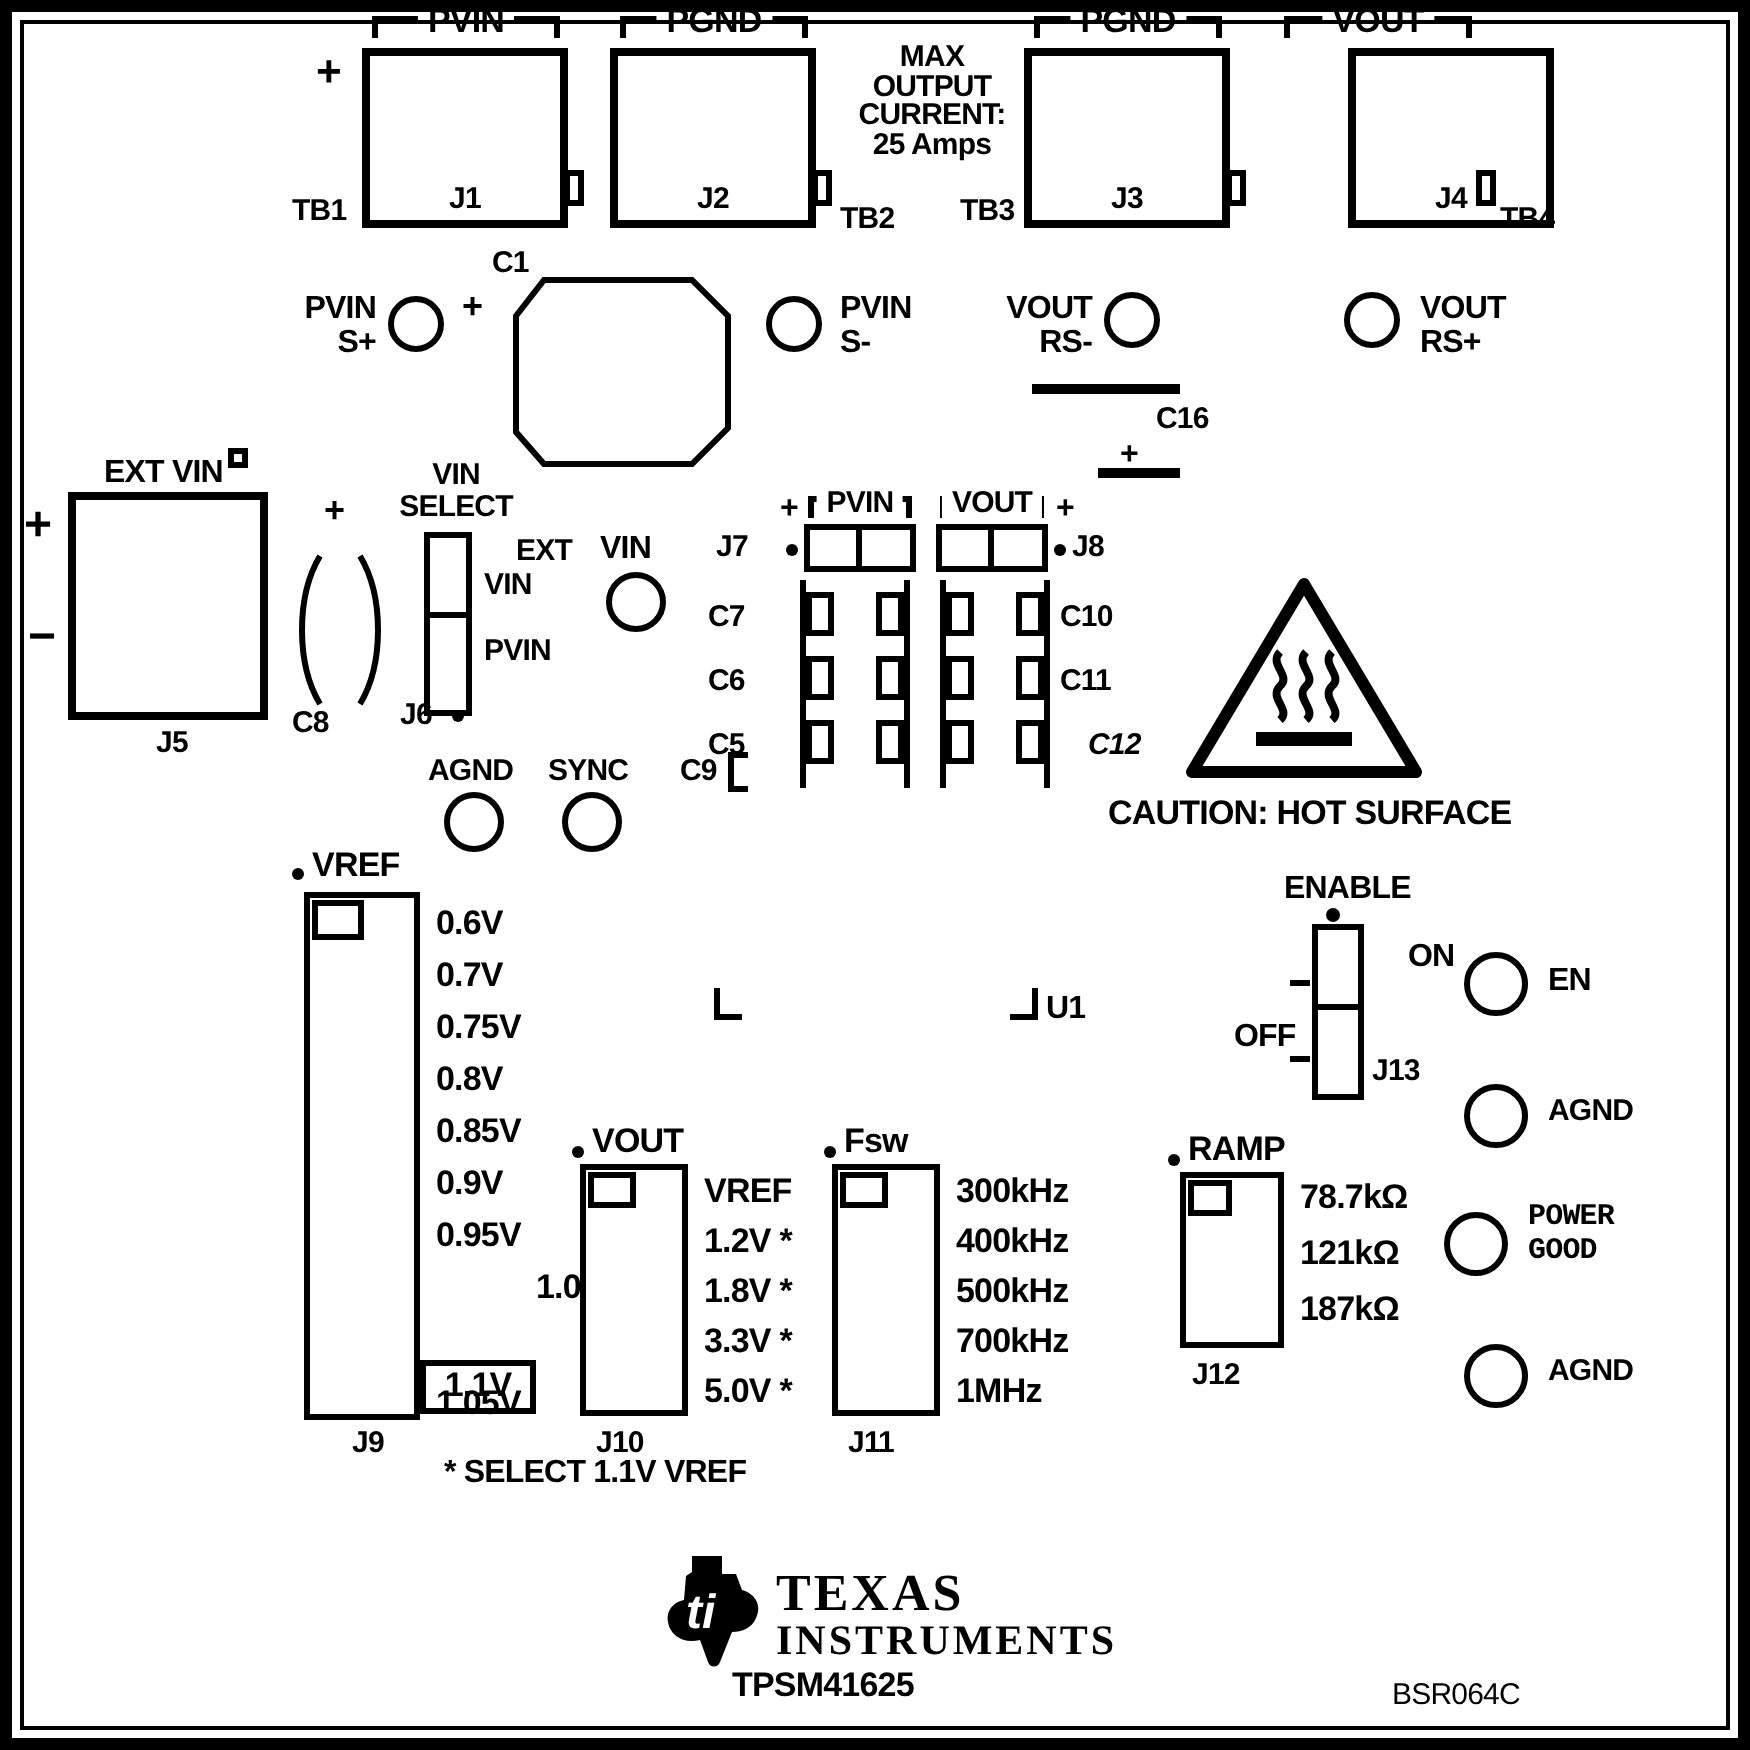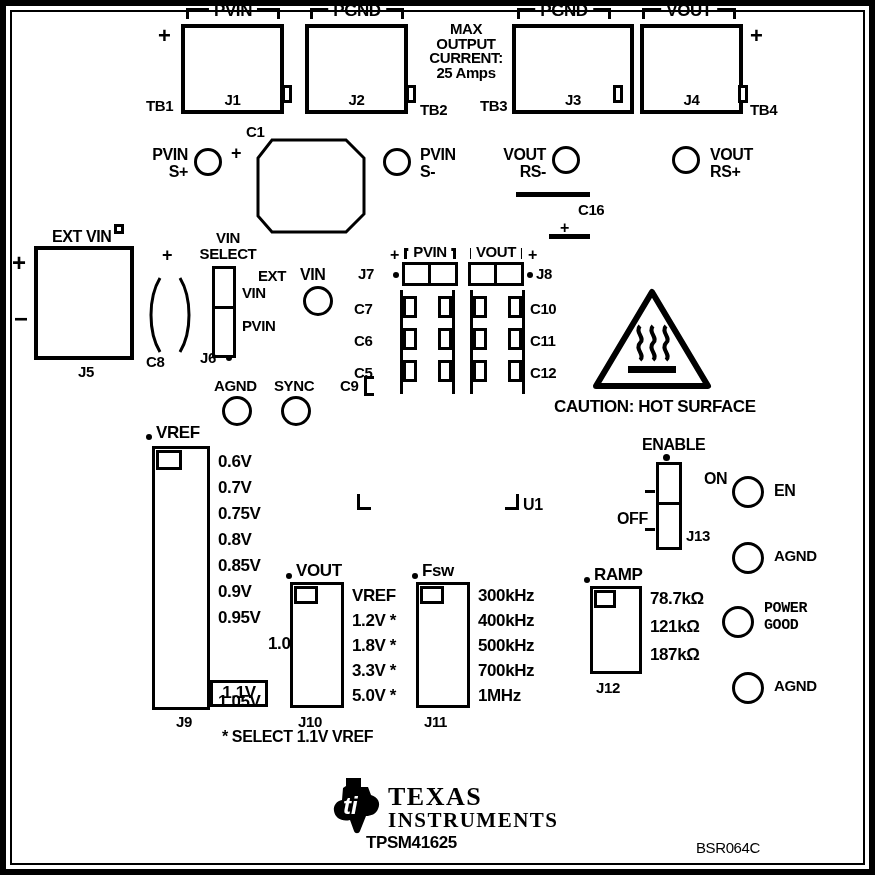--- a/index.html
+++ b/index.html
@@ -56,31 +56,31 @@
   <div class="t s15 ctr" style="left:423px; top:22px; width:86px; line-height:14.5px;">
     <div>MAX</div>
     <div>OUTPUT</div>
     <div>CURRENT:</div>
     <div>25 Amps</div>
   </div>
 
   <div class="bracket" style="left:517px; top:8px; width:94px;">
     <span>PGND</span>
   </div>
-  <div class="box4" style="left:512px; top:24px; width:122px; height:90px;">
+  <div class="box4" style="left:512px; top:24px; width:103px; height:90px;">
     <span class="t s15" style="bottom:2px; left:50%; transform:translateX(-50%);">J3</span>
   </div>
   <div class="box" style="left:613px; top:85px; width:10px; height:18px;"></div>
   <div class="t s15" style="left:480px; top:98px;">TB3</div>
 
   <div class="t s22" style="left:750px; top:24px;">+</div>
   <div class="bracket" style="left:642px; top:8px; width:94px;">
     <span>VOUT</span>
   </div>
-  <div class="box4" style="left:640px; top:24px; width:103px; height:90px;">
+  <div class="box4" style="left:674px; top:24px; width:103px; height:90px;">
     <span class="t s15" style="bottom:2px; left:50%; transform:translateX(-50%);">J4</span>
   </div>
   <div class="box" style="left:738px; top:85px; width:10px; height:18px;"></div>
   <div class="t s15" style="left:750px; top:102px;">TB4</div>
 
   <div class="t s16 rt" style="left:146px; top:146px; width:42px;">
     <div>PVIN</div>
     <div>S+</div>
   </div>
   <div class="tp" style="left:194px; top:148px;"></div>
@@ -176,21 +176,21 @@
   <div class="bar" style="left:470px; top:290px; width:3px; height:104px;"></div>
   <div class="bar" style="left:522px; top:290px; width:3px; height:104px;"></div>
   <div class="box" style="left:473px; top:296px; width:14px; height:22px;"></div>
   <div class="box" style="left:508px; top:296px; width:14px; height:22px;"></div>
   <div class="box" style="left:473px; top:328px; width:14px; height:22px;"></div>
   <div class="box" style="left:508px; top:328px; width:14px; height:22px;"></div>
   <div class="box" style="left:473px; top:360px; width:14px; height:22px;"></div>
   <div class="box" style="left:508px; top:360px; width:14px; height:22px;"></div>
   <div class="t s15" style="left:530px; top:301px;">C10</div>
   <div class="t s15" style="left:530px; top:333px;">C11</div>
-  <div class="t s15" style="left:530px; top:365px;">C12</div>
+  <div class="t s15" style="left:544px; top:365px;font-style:italic;">C12</div>
 
   <div class="t s15" style="left:340px; top:378px;">C9</div>
   <div class="cbrk" style="left:364px; top:376px; width:10px; height:20px;"></div>
 
   <svg class="abs" style="left:590px; top:286px;" width="124" height="108">
     <polygon points="62,6 118,100 6,100" fill="none" stroke="#000" stroke-width="6" stroke-linejoin="round"></polygon>
     <rect x="38" y="80" width="48" height="7" fill="#000"></rect>
     <path d="M50,74 c6,-5 -6,-11 0,-17 c6,-5 -6,-11 0,-17" fill="none" stroke="#000" stroke-width="4"></path>
     <path d="M63,74 c6,-5 -6,-11 0,-17 c6,-5 -6,-11 0,-17" fill="none" stroke="#000" stroke-width="4"></path>
     <path d="M76,74 c6,-5 -6,-11 0,-17 c6,-5 -6,-11 0,-17" fill="none" stroke="#000" stroke-width="4"></path>

